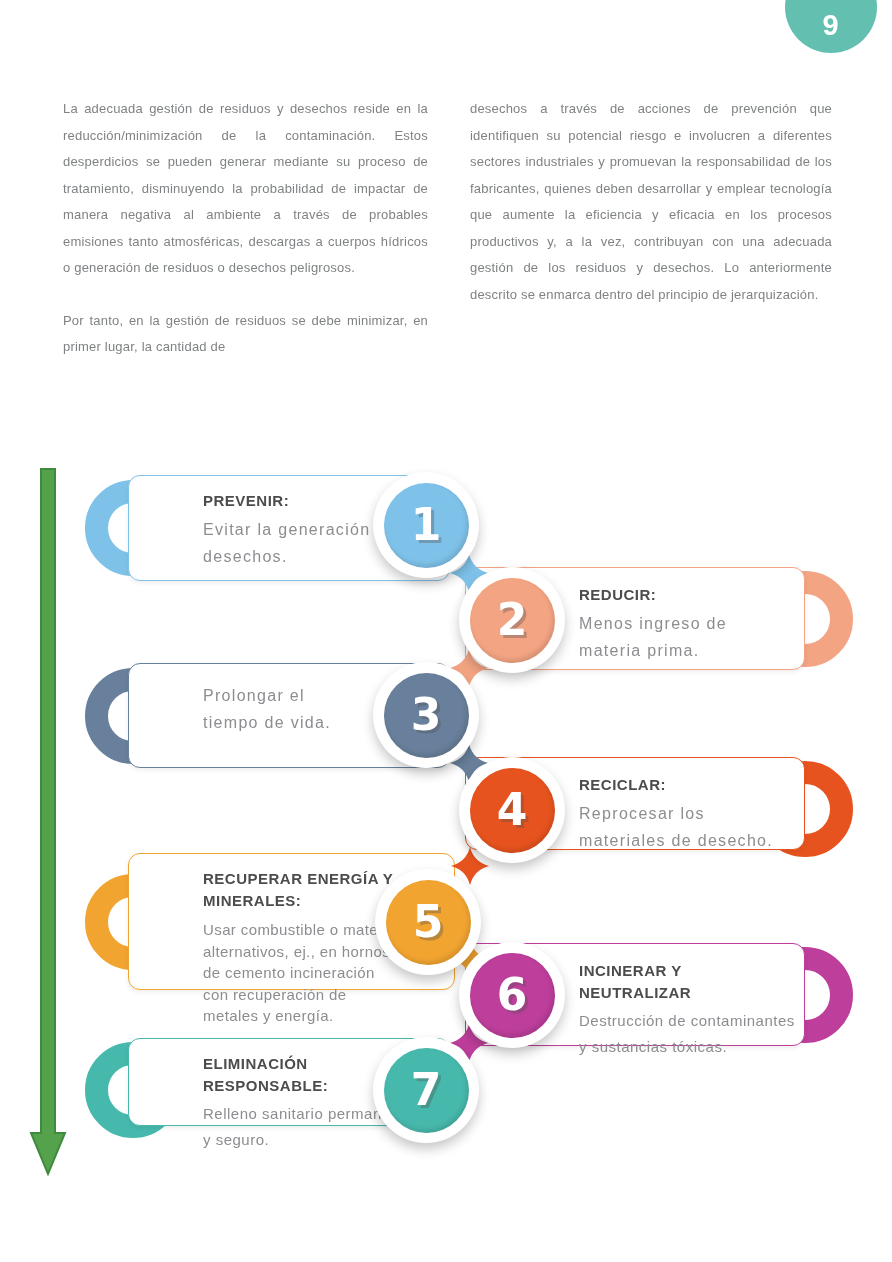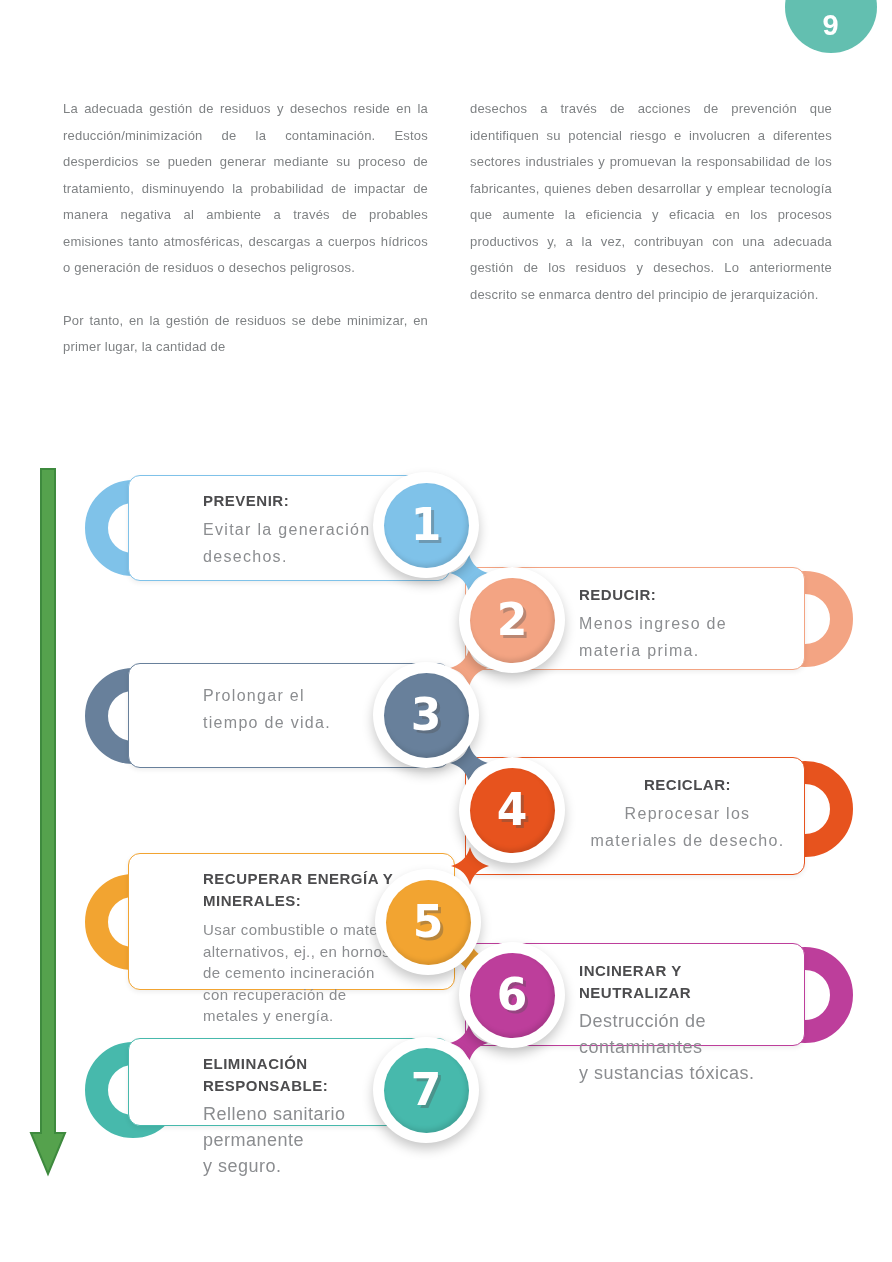--- a/index.html
+++ b/index.html
@@ -38,21 +38,21 @@
     box-shadow:0 2px 5px rgba(0,0,0,0.07);
   }
   .card .title {
     font-weight:bold; color:#4c4c4e; font-size:15px; line-height:22px;
     letter-spacing:0.5px; white-space:pre-line; margin:0;
   }
   .card .desc {
     color:#8b8d90; margin:4px 0 0 0; white-space:pre-line;
   }
   .card.v-wide   .desc { font-size:16px;   line-height:27px;   letter-spacing:1.3px; }
-  .card.v-medium .desc { font-size:18px; line-height:26px;   letter-spacing:0.5px; }
+  .card.v-medium .desc { font-size:15px; line-height:26px;   letter-spacing:0.5px; }
   .card.v-tight  .desc { font-size:15px;   line-height:21.5px; letter-spacing:0.4px; margin-top:7px; }
   .card.side-L { padding:14px 8px 0 74px; }
   .card.side-R { padding:16px 8px 0 113px; }
 
   .connector { position:absolute; width:44px; height:44px; z-index:2; }
 
   .circle-outer {
     position:absolute; width:106px; height:106px; border-radius:50%;
     background:#ffffff; z-index:3;
     box-shadow:0 6px 12px rgba(0,0,0,0.22);
@@ -129,21 +129,21 @@
         </div>
         <div class="circle-outer" style="left: 373px; top: 662px;">
           <div class="circle-inner" style="background: rgb(104, 128, 155);">
             <span>3</span>
           </div>
         </div>
         <div class="ring" style="left: 757px; top: 760.5px; border-color: rgb(231, 83, 30);"></div>
         <div class="connector" style="left: 447px; top: 740.5px;"><svg width="44" height="44" viewBox="0 0 44 44">
             <path d="M22,3 Q26,18 41,22 Q26,26 22,41 Q18,26 3,22 Q18,18 22,3 Z" fill="#68809b"></path>
           </svg></div>
-        <div class="card side-R v-wide" style="left: 465px; top: 757px; width: 340px; height: 118px; border-color: rgb(231, 83, 30); text-align: center;">
+        <div class="card side-R v-wide" style="left: 465px; top: 757px; width: 340px; height: 93px; border-color: rgb(231, 83, 30);">
           <p class="title">RECICLAR:</p>
           <p class="desc">Reprocesar los
 materiales de desecho.</p>
         </div>
         <div class="circle-outer" style="left: 459px; top: 757px;">
           <div class="circle-inner" style="background: rgb(231, 83, 30);">
             <span>4</span>
           </div>
         </div>
         <div class="ring" style="left: 85px; top: 873.5px; border-color: rgb(242, 164, 49);"></div>

